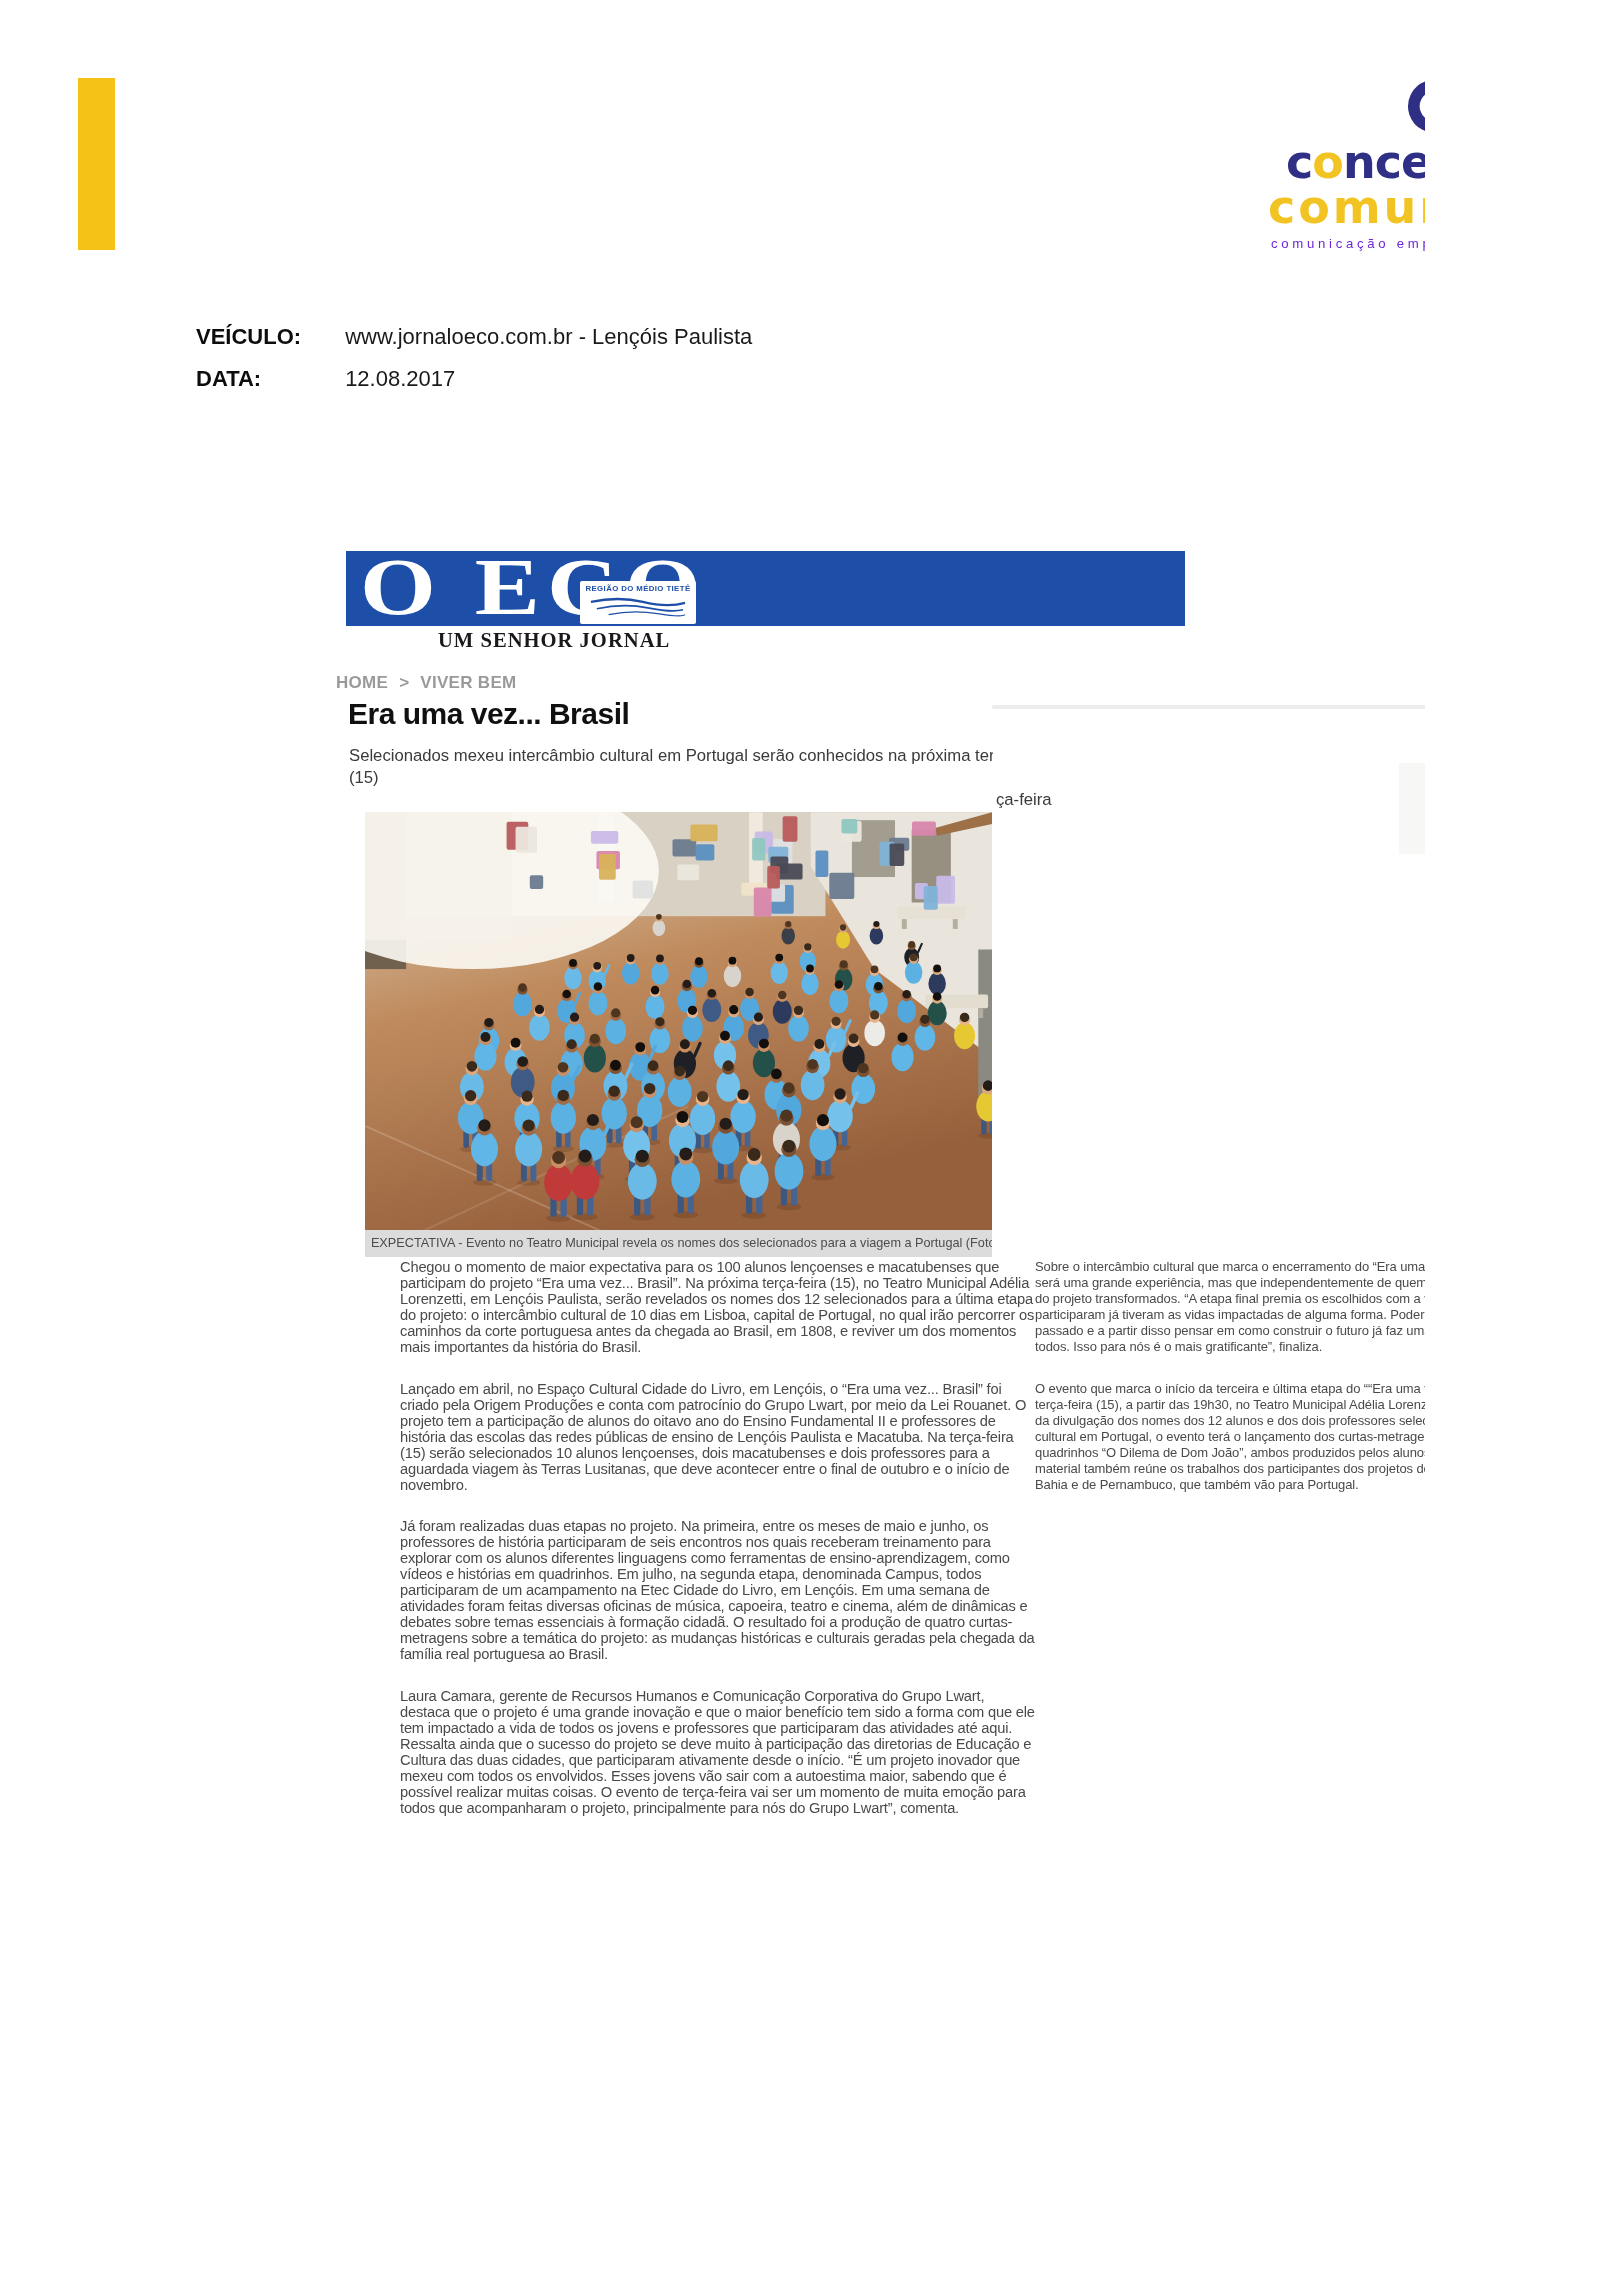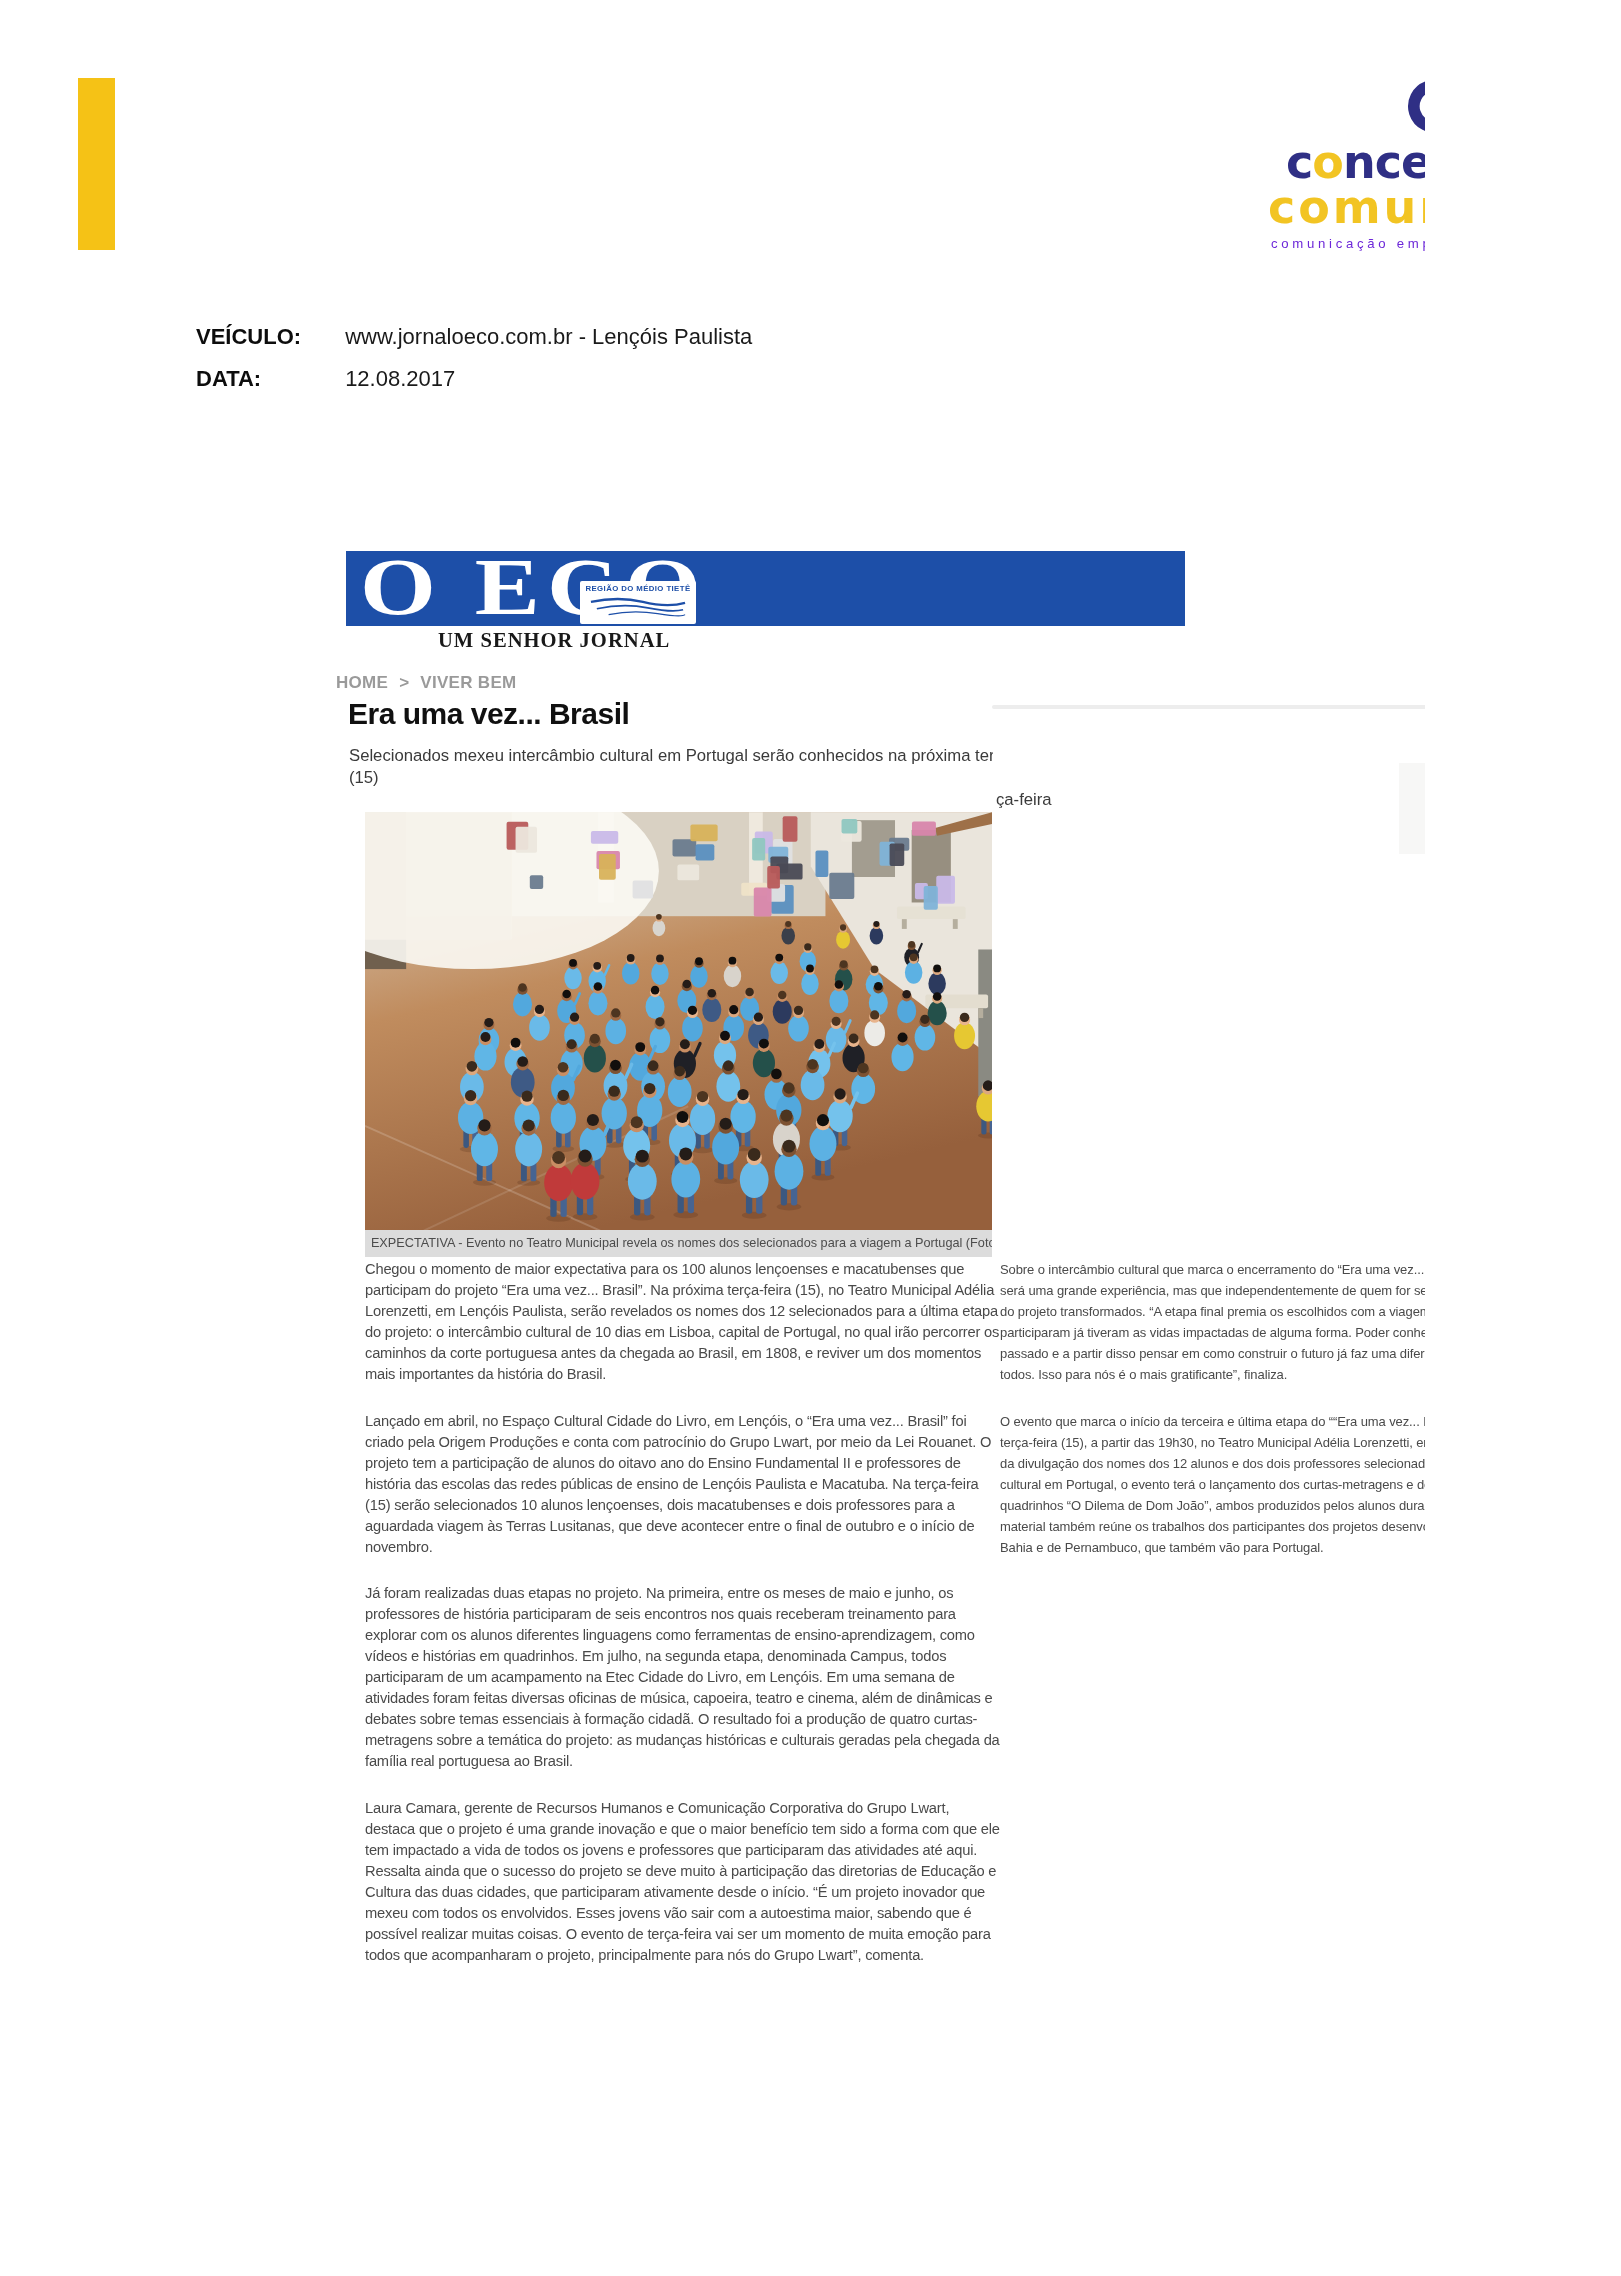--- a/index.html
+++ b/index.html
@@ -50,21 +50,21 @@
   .gray-line{left:992px;top:705px;width:629px;height:3.9px;background:#ededed;border-radius:2px;}
   .gray-rect{left:1399px;top:763px;width:213px;height:91px;background:#f7f7f6;}
 
   
   .photo{left:365px;top:812px;width:627px;height:419px;display:block;}
   .photo-caption{left:365px;top:1230px;width:627px;height:27.4px;background:#dcdcdc;
                  font-size:12.7px;color:#4c4c4c;line-height:27.4px;padding-left:5.9px;box-sizing:border-box;
                  white-space:nowrap;overflow:hidden;}
 
   
-  .col{line-height:21px;}
+  .col{line-height:16px;margin-left:35px;}
   .col p{margin:0 0 25.5px 0;}
   .col-left{left:365px;top:1259px;width:635px;font-size:14.7px;letter-spacing:-0.2px;color:#4a4a4a;}
   .col-right{left:1000px;top:1259px;width:567px;font-size:13px;letter-spacing:-0.1px;color:#4a4a4a;}
 </style>
 </head>
 <body>
 
 <div id="page">
 
   <div class="yellow-bar abs"></div>

